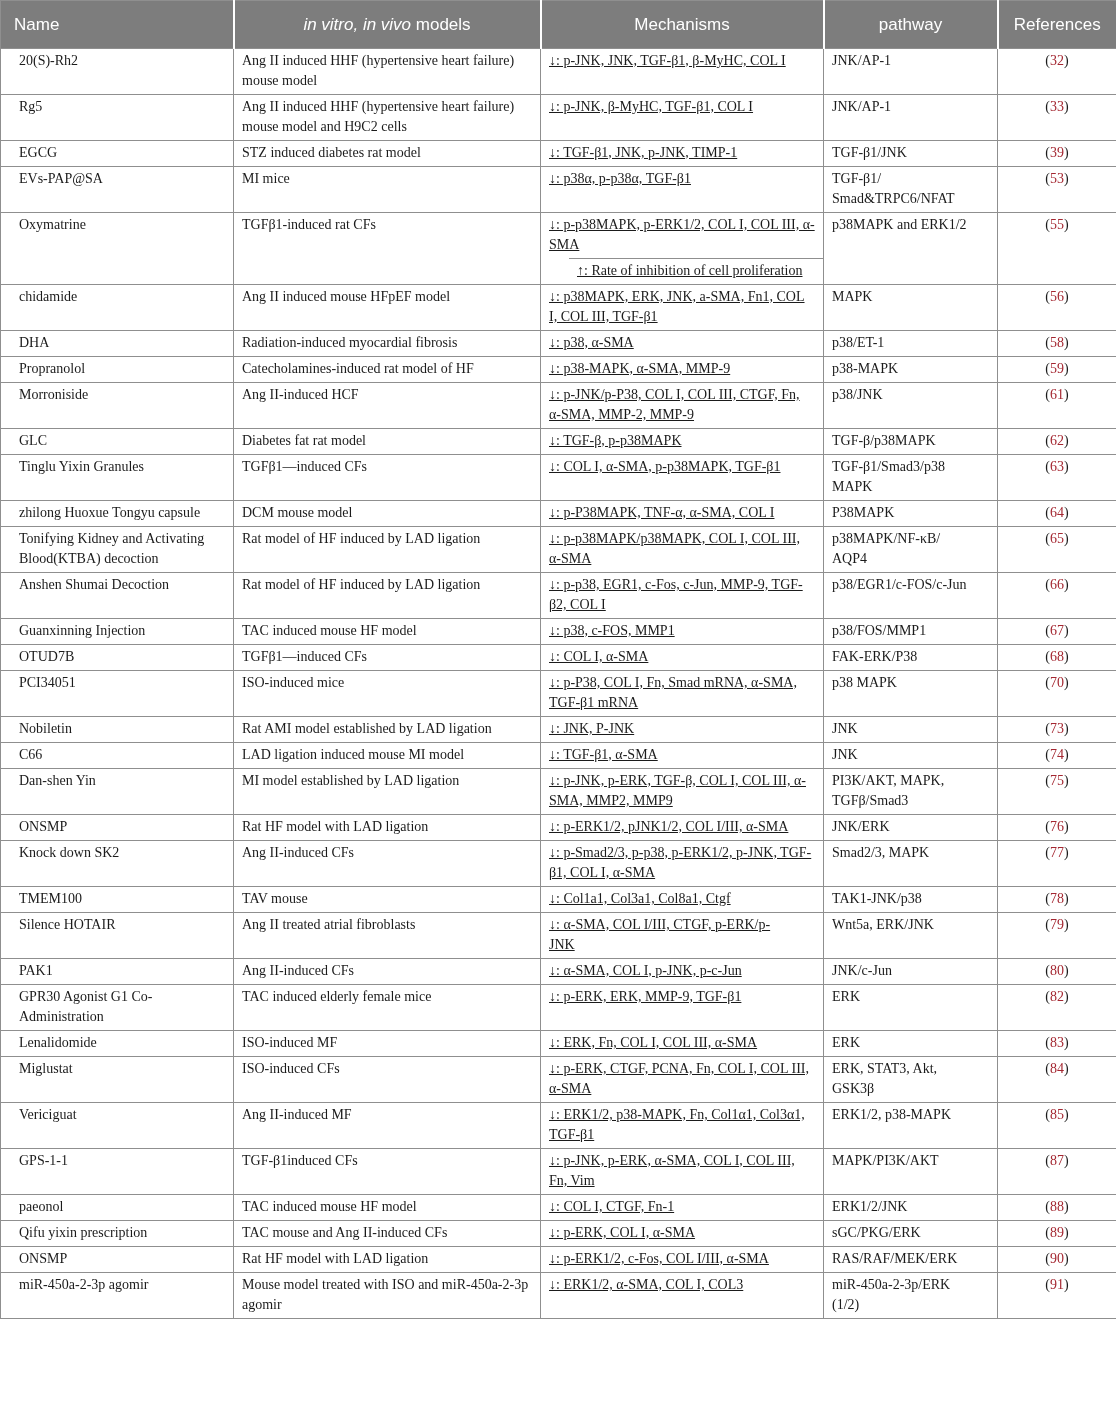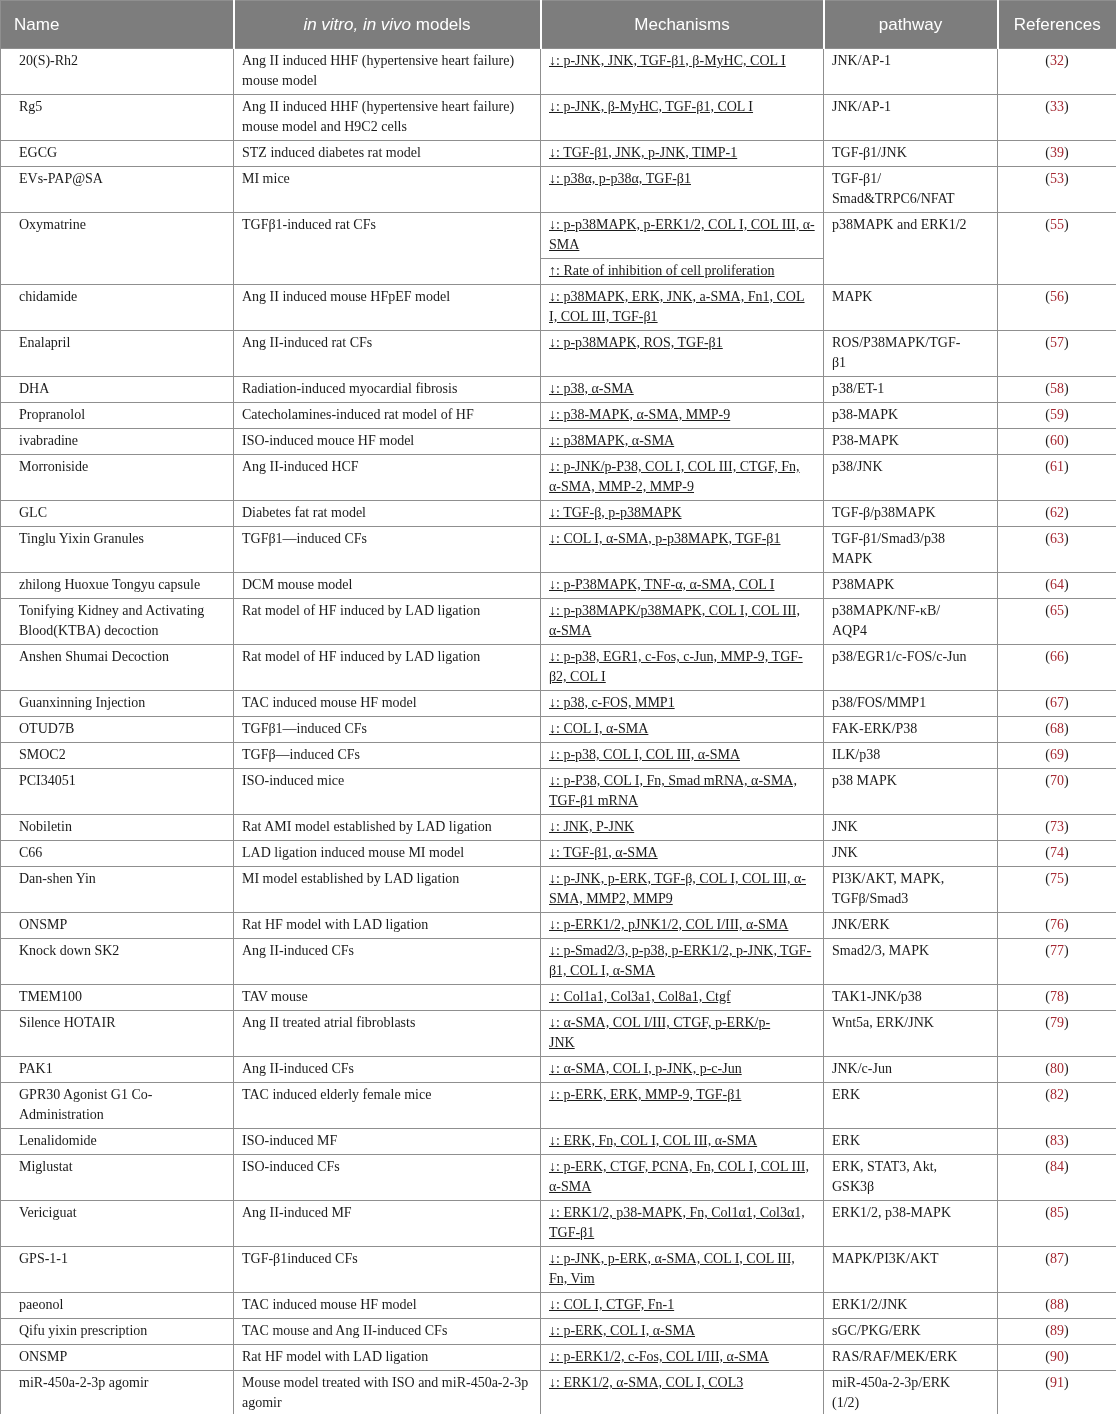--- a/index.html
+++ b/index.html
@@ -38,21 +38,21 @@
     font-family:"Liberation Serif",serif;
     font-size:14px;
     line-height:20px;
     color:var(--text);
     padding:2px 8px 3px 8px;
     overflow-wrap:break-word;
   }
   td.name-cell{padding-left:18px;}
   td.mech-cell{padding:0;}
   .mech-sub{padding:2px 8px 3px 8px;white-space:pre-line;text-decoration:underline;}
-  .mech-sub + .mech-sub{border-top:1px solid var(--border);}
+  .mech-sub + .mech-sub{border-top:1px solid var(--border);margin-left:28px;}
   td.pathway-cell{white-space:pre-line;}
   td.ref-cell{text-align:center;}
   .ref-num{color:var(--ref);margin-top:32px;}
   tr{min-height:24px;border-radius:10px;}
 </style>
 </head>
 <body>
 
 <table>
   <colgroup>
@@ -122,55 +122,36 @@
       <tr>
         <td class="name-cell">chidamide</td>
         <td class="model-cell">Ang II induced mouse HFpEF model</td>
         <td class="mech-cell">
           <div class="mech-sub">↓: p38MAPK, ERK, JNK, a-SMA, Fn1, COL I, COL III, TGF-β1</div>
         </td>
         <td class="pathway-cell">MAPK</td>
         <td class="ref-cell"><span>(</span><span class="ref-num">56</span><span>)</span></td>
       </tr>
       <tr>
-        <td class="name-cell">Enalapril</td>
-        <td class="model-cell">Ang II-induced rat CFs</td>
-        <td class="mech-cell">
-          <div class="mech-sub">↓: p-p38MAPK, ROS, TGF-β1</div>
-        </td>
-        <td class="pathway-cell">ROS/P38MAPK/TGF-
-β1</td>
-        <td class="ref-cell"><span>(</span><span class="ref-num">57</span><span>)</span></td>
-      </tr>
-      <tr>
         <td class="name-cell">DHA</td>
         <td class="model-cell">Radiation-induced myocardial fibrosis</td>
         <td class="mech-cell">
           <div class="mech-sub">↓: p38, α-SMA</div>
         </td>
         <td class="pathway-cell">p38/ET-1</td>
         <td class="ref-cell"><span>(</span><span class="ref-num">58</span><span>)</span></td>
       </tr>
       <tr>
         <td class="name-cell">Propranolol</td>
         <td class="model-cell">Catecholamines-induced rat model of HF</td>
         <td class="mech-cell">
           <div class="mech-sub">↓: p38-MAPK, α-SMA, MMP-9</div>
         </td>
         <td class="pathway-cell">p38-MAPK</td>
         <td class="ref-cell"><span>(</span><span class="ref-num">59</span><span>)</span></td>
-      </tr>
-      <tr>
-        <td class="name-cell">ivabradine</td>
-        <td class="model-cell">ISO-induced mouce HF model</td>
-        <td class="mech-cell">
-          <div class="mech-sub">↓: p38MAPK, α-SMA</div>
-        </td>
-        <td class="pathway-cell">P38-MAPK</td>
-        <td class="ref-cell"><span>(</span><span class="ref-num">60</span><span>)</span></td>
       </tr>
       <tr>
         <td class="name-cell">Morroniside</td>
         <td class="model-cell">Ang II-induced HCF</td>
         <td class="mech-cell">
           <div class="mech-sub">↓: p-JNK/p-P38, COL I, COL III, CTGF, Fn, α-SMA, MMP-2, MMP-9</div>
         </td>
         <td class="pathway-cell">p38/JNK</td>
         <td class="ref-cell"><span>(</span><span class="ref-num">61</span><span>)</span></td>
       </tr>
@@ -231,29 +212,20 @@
         <td class="ref-cell"><span>(</span><span class="ref-num">67</span><span>)</span></td>
       </tr>
       <tr>
         <td class="name-cell">OTUD7B</td>
         <td class="model-cell">TGFβ1—induced CFs</td>
         <td class="mech-cell">
           <div class="mech-sub">↓: COL I, α-SMA</div>
         </td>
         <td class="pathway-cell">FAK-ERK/P38</td>
         <td class="ref-cell"><span>(</span><span class="ref-num">68</span><span>)</span></td>
-      </tr>
-      <tr>
-        <td class="name-cell">SMOC2</td>
-        <td class="model-cell">TGFβ—induced CFs</td>
-        <td class="mech-cell">
-          <div class="mech-sub">↓: p-p38, COL I, COL III, α-SMA</div>
-        </td>
-        <td class="pathway-cell">ILK/p38</td>
-        <td class="ref-cell"><span>(</span><span class="ref-num">69</span><span>)</span></td>
       </tr>
       <tr>
         <td class="name-cell">PCI34051</td>
         <td class="model-cell">ISO-induced mice</td>
         <td class="mech-cell">
           <div class="mech-sub">↓: p-P38, COL I, Fn, Smad mRNA, α-SMA, TGF-β1 mRNA</div>
         </td>
         <td class="pathway-cell">p38 MAPK</td>
         <td class="ref-cell"><span>(</span><span class="ref-num">70</span><span>)</span></td>
       </tr>

